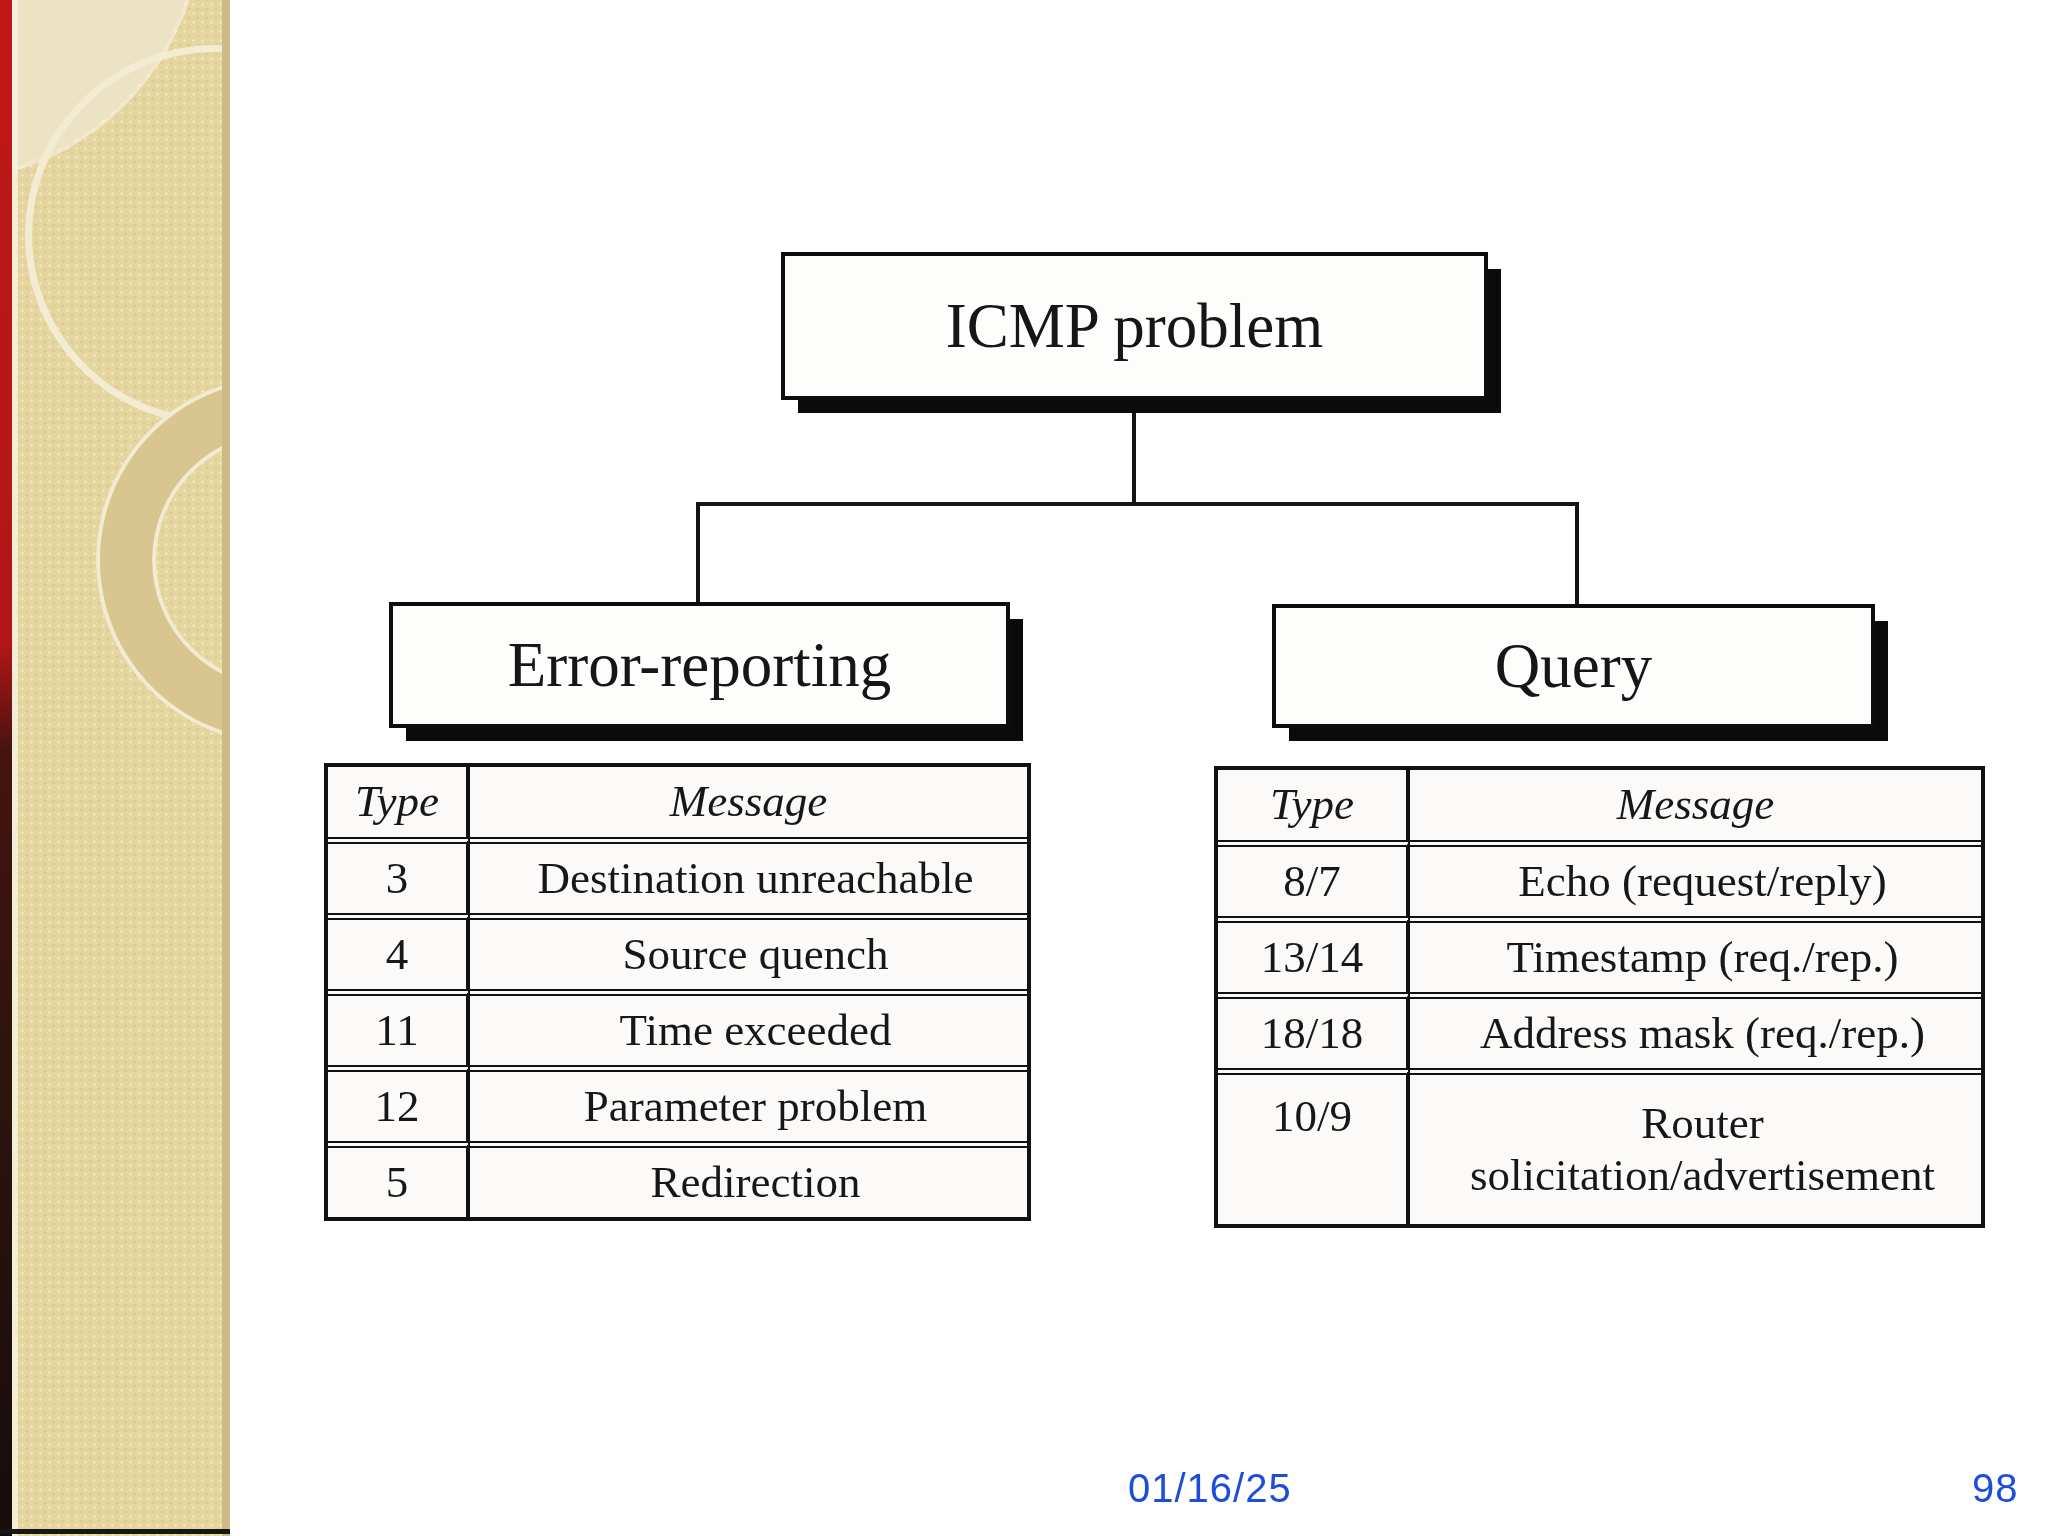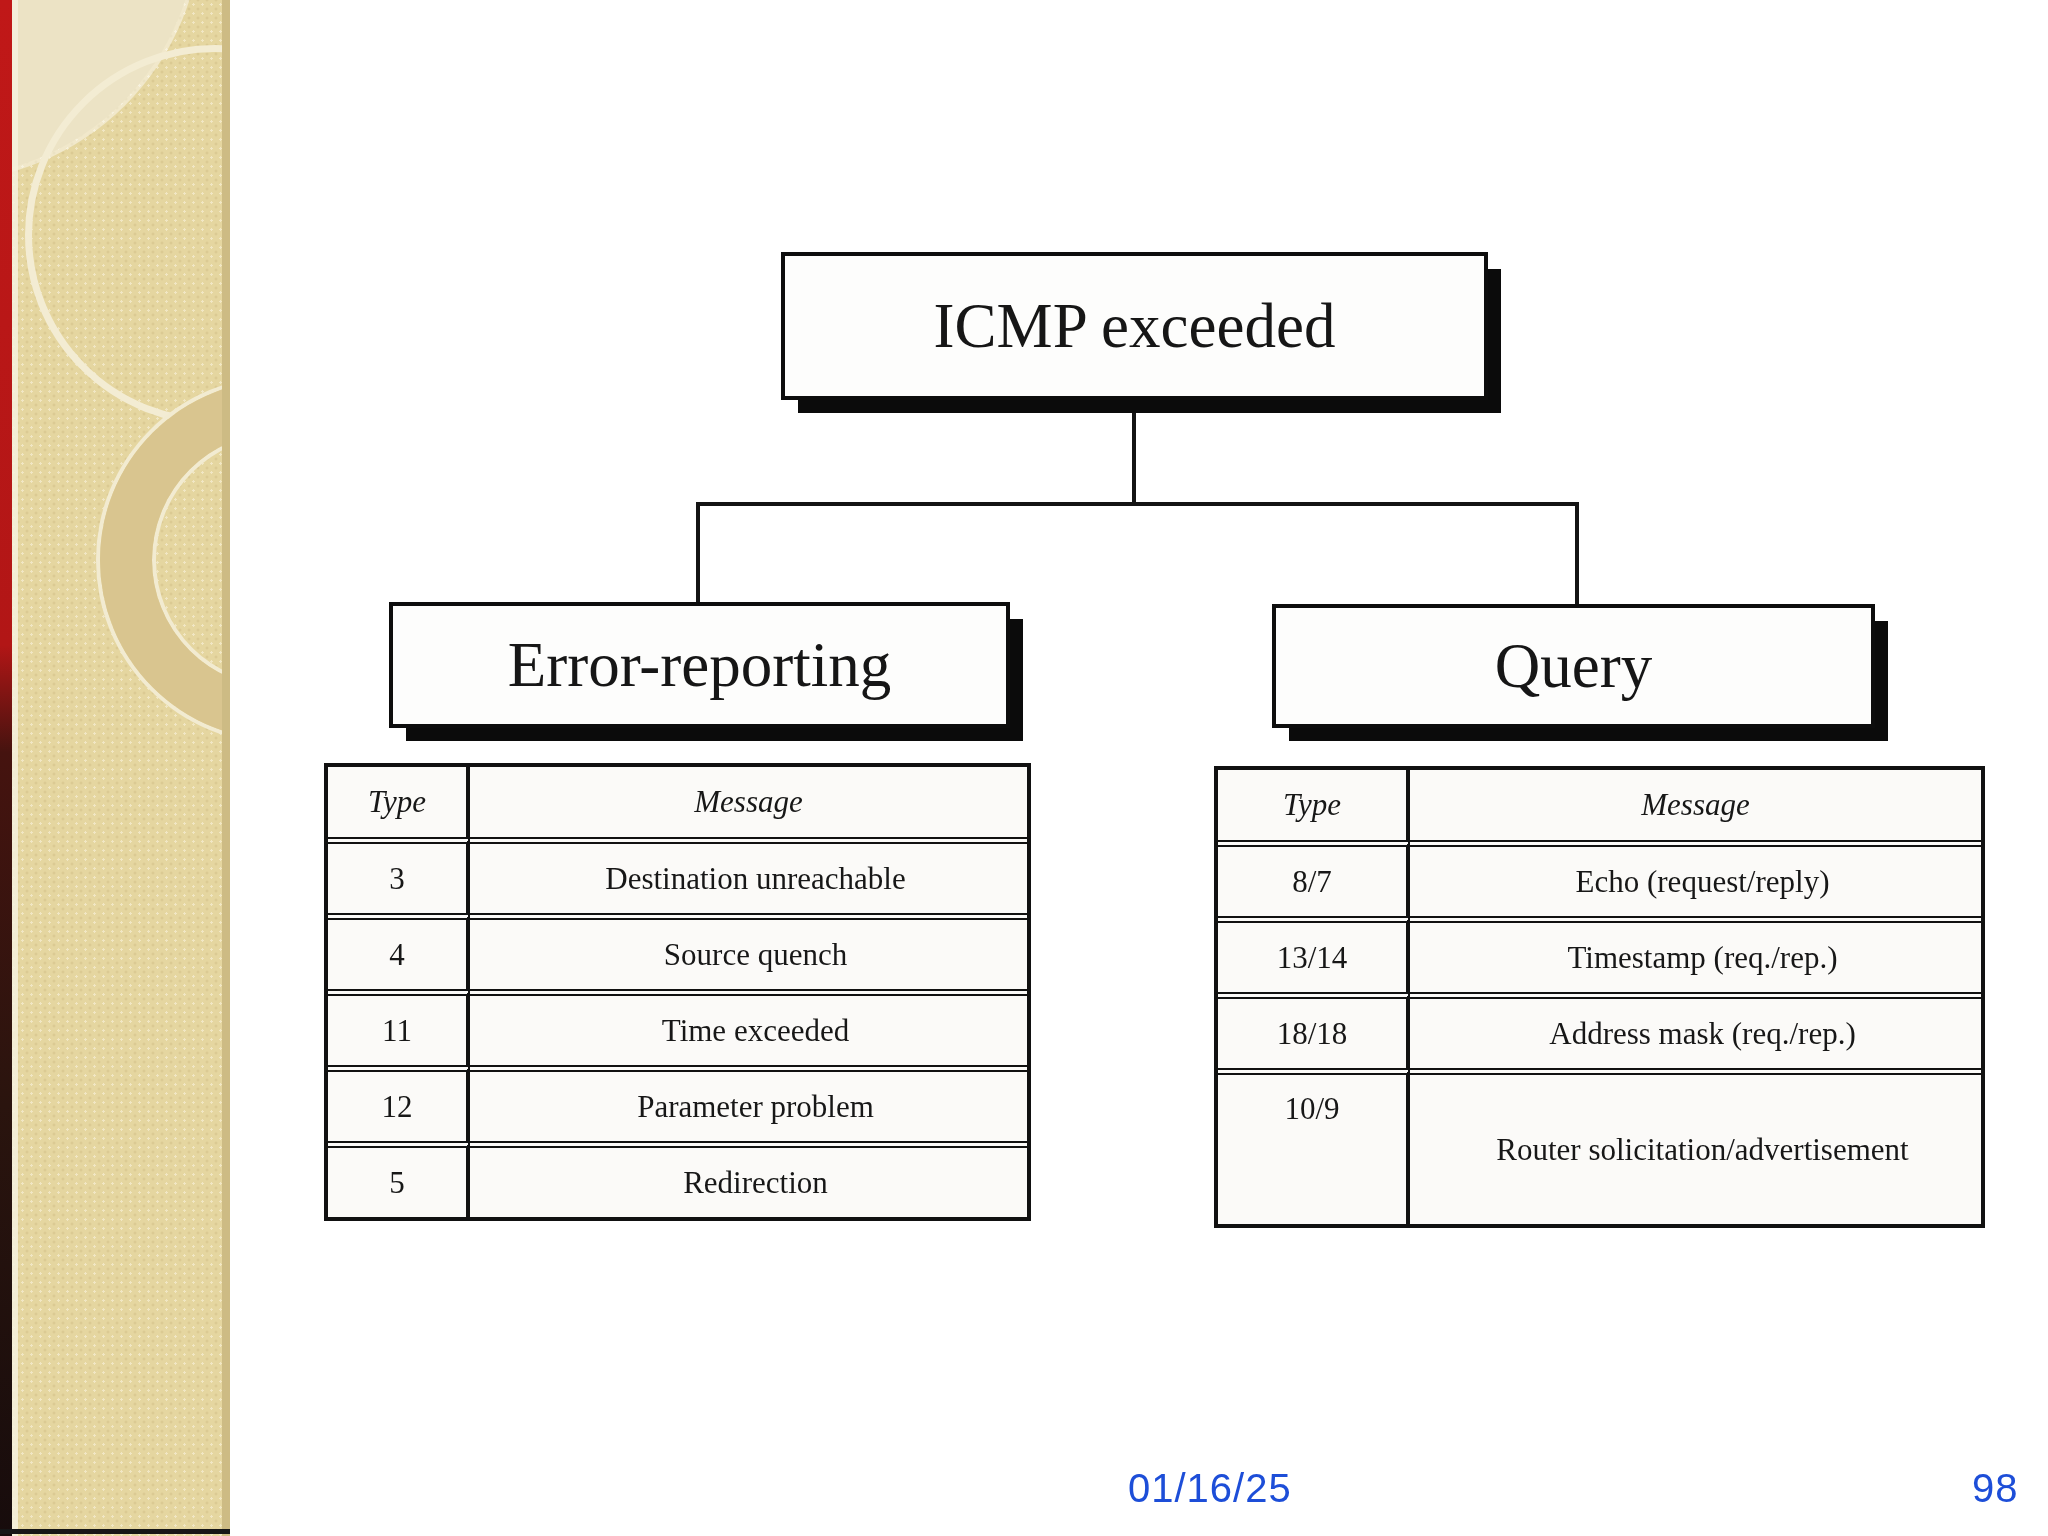--- a/index.html
+++ b/index.html
@@ -71,21 +71,21 @@
   .conn-v2  { left: 696px;  top: 502px; width: 4px;   height: 104px; }
   .conn-v3  { left: 1575px; top: 502px; width: 4px;   height: 106px; }
 
   
   table.dtable {
     position: absolute;
     border-collapse: separate; border-spacing: 0;
     border: 4px solid #111;
     background: #fbfaf8;
     table-layout: fixed;
-    font-size: 31px; line-height: 1.15; color: #171717;
+    font-size: 45px; line-height: 1.15; color: #171717;
   }
   #table-error { left: 324px;  top: 763px; width: 707px; }
   #table-query { left: 1214px; top: 766px; width: 771px; }
 
   .dtable th {
     font-style: italic; font-weight: normal;
     height: 70px; text-align: center; vertical-align: middle;
   }
   .dtable th:first-child, .dtable td:first-child { border-right: 4px solid #111; }
   #table-error th:first-child, #table-error td:first-child { width: 142px; }
@@ -126,21 +126,21 @@
     <div class="edge-strip"></div>
     <div class="bottom-line"></div>
   </aside>
 
   <div class="conn conn-v1"></div>
   <div class="conn conn-bar"></div>
   <div class="conn conn-v2"></div>
   <div class="conn conn-v3"></div>
 
   <div class="node node-root">
-    <span>ICMP exceeded</span>
+    <span>ICMP problem</span>
   </div>
   <div class="node node-right">
     <span>Query</span>
   </div>
   <div class="node node-left">
     <span>Error-reporting</span>
   </div>
 
   <table id="table-error" class="dtable">
       <thead>

